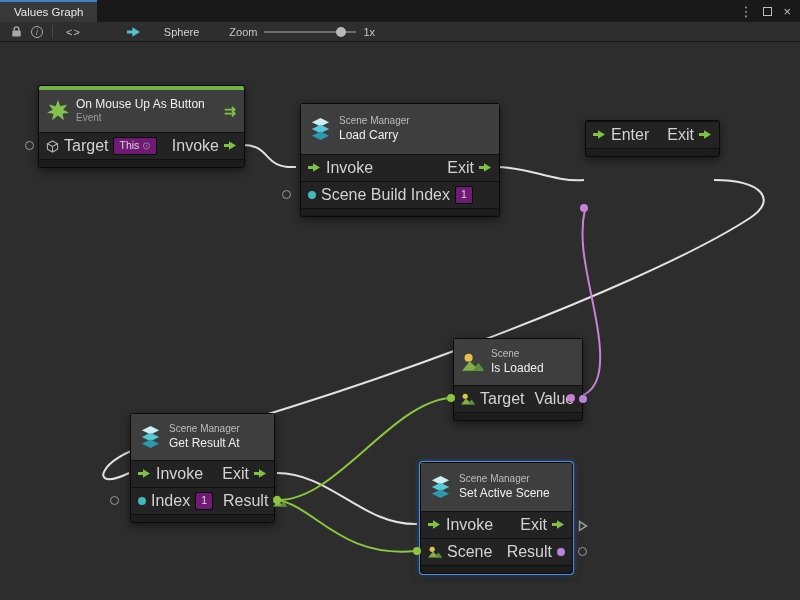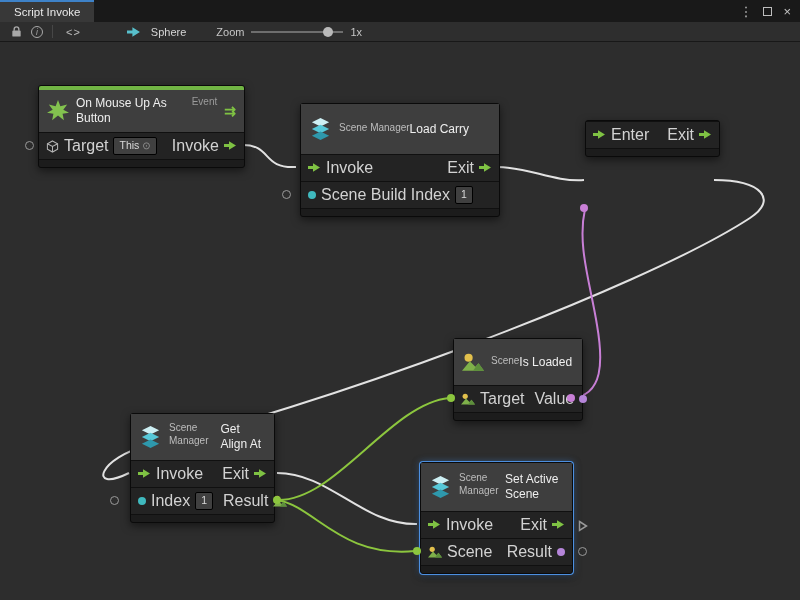--- a/index.html
+++ b/index.html
@@ -11,21 +11,21 @@
   .tab{background:#383838;padding:0 14px;display:flex;align-items:center;font-size:11.5px;color:#E8E8E8;border-top:2px solid #3E82C8}
   .tabbar-right{margin-left:auto;display:flex;align-items:center;gap:11px;padding-right:9px;color:#C4C4C4;font-size:13px}
   .win-square{width:9px;height:9px;border:1.5px solid #BDBDBD;display:inline-block}
 
   
   .toolbar{height:20px;background:#2E2E2E;border-bottom:1px solid #181818;display:flex;align-items:center;font-size:11px;color:#C6C6C6;padding:0 6px}
   .tb-icon{display:inline-flex;align-items:center;justify-content:center;margin:0 4px}
   .info-circle{width:12px;height:12px;border:1px solid #A8A8A8;border-radius:50%;font-size:8.5px;display:inline-flex;align-items:center;justify-content:center;color:#A8A8A8;font-style:italic}
   .vsep{width:1px;height:13px;background:#474747;margin:0 5px}
   .code-icon{font-size:11px;color:#BDBDBD;letter-spacing:1px;margin:0 8px}
-  .crumb{display:inline-flex;align-items:center;gap:6px;margin-left:34px;color:#D6D6D6}
+  .crumb{display:inline-flex;align-items:center;gap:19px;margin-left:34px;color:#D6D6D6}
   .zoom-wrap{display:inline-flex;align-items:center;gap:7px;margin-left:30px}
   .slider{position:relative;width:92px;height:12px;cursor:pointer}
   .slider .track{position:absolute;left:0;right:0;top:5px;height:2px;background:#6E6E6E}
   .slider .handle{position:absolute;top:1px;left:78%;width:10px;height:10px;border-radius:50%;background:#B9B9B9}
   .tb-buttons{margin-left:auto;display:flex;align-items:center;gap:1px}
   .tb-btn{padding:3px 5px;border-radius:2px;white-space:nowrap;color:#C9C9C9;cursor:default}
   .tb-btn.active{background:#585858;color:#F0F0F0}
   .tb-btn.disabled{color:#757575}
 
   
@@ -33,45 +33,45 @@
   .wires{position:absolute;left:0;top:0;z-index:1}
   .endpoint{position:absolute;width:8px;height:8px;border-radius:50%;z-index:3}
   .endpoint.green{background:#8CC63E}
   .endpoint.purple{background:#C87FD6}
 
   
   .node{position:absolute;z-index:2;background:#101010;border:1px solid #0A0A0A;border-radius:3px;box-shadow:0 3px 9px rgba(0,0,0,.5);font-size:11px;color:#CFCFCF}
   .node.selected{box-shadow:0 0 0 1px #4C8FE0,0 0 7px rgba(76,143,224,.55),0 3px 9px rgba(0,0,0,.5)}
   .node-accent{height:4px;background:#71B544;border-radius:2px 2px 0 0}
   .node-header{background:#3E3E3E;display:flex;align-items:center;gap:7px;padding:0 8px}
-  .hdr-text{display:flex;flex-direction:row;justify-content:center;line-height:1.25}
+  .hdr-text{display:flex;flex-direction:column;justify-content:center;line-height:1.25}
   .cat{font-size:10px;color:#BDBDBD}
   .title{font-size:12px;color:#EFEFEF}
   .subtitle{font-size:10px;color:#9B9B9B}
   .coroutine{margin-left:auto;color:#7FC243;font-size:14px;font-weight:bold}
   .node-row{height:26px;background:#232323;margin-top:1px;display:flex;align-items:center;padding:0 7px;gap:5px}
   .node-footer{height:7px;background:#1C1C1C;margin-top:1px;border-radius:0 0 2px 2px}
   .spacer{flex:1}
   .plabel{color:#D2D2D2;font-size:16px}
-  .chip{background:#404040;border:1px solid #000;border-radius:2px;padding:1px 5px;font-size:10.5px;color:#DADADA;display:inline-flex;align-items:flex-start;gap:3px;line-height:1.3}
+  .chip{background:#701a75;border:1px solid #000;border-radius:2px;padding:1px 5px;font-size:10.5px;color:#DADADA;display:inline-flex;align-items:flex-start;gap:3px;line-height:1.3}
   .picker-glyph{color:#8F8F8F;font-size:10px}
   .dot{width:8px;height:8px;border-radius:50%;display:inline-block;flex:none}
   .dot.teal{background:#3FB9BE}
   .dot.purple{background:#B585D9}
   .flow-arrow{flex:none}
   .port-circle{position:absolute;width:9px;height:9px;border:1.5px solid #9A9A9A;border-radius:50%;z-index:2;background:transparent}
   .port-tri{position:absolute;z-index:2}
   .micon{flex:none;display:inline-flex}
 </style>
 </head>
 <body>
 
 <div class="tabbar">
   <div class="tab">
-    <span>Script Invoke</span>
+    <span>Values Graph</span>
   </div>
   <div class="tabbar-right">
     <span>⋮</span>
     <span class="win-square"></span>
     <span>×</span>
   </div>
 </div>
 
 <div class="toolbar">
   <span class="tb-icon">
@@ -258,21 +258,21 @@
     <div class="node-header" style="height:46px">
       <span class="micon">
         <svg width="23" height="24" viewBox="0 0 24 25">
             <path d="M12 1 L21 5.5 12 10 3 5.5Z" fill="#CDEFF3"></path>
             <path d="M12 8 L21 12.5 12 17 3 12.5Z" fill="#56C8D8"></path>
             <path d="M12 15 L21 19.5 12 24 3 19.5Z" fill="#2E98AC"></path>
           </svg>
       </span>
       <span class="hdr-text">
         <span class="cat">Scene Manager</span>
-        <span class="title">Get Align At</span>
+        <span class="title">Get Result At</span>
       </span>
     </div>
     <div class="node-row">
       <span class="flow-arrow">
         <svg width="13" height="11" viewBox="0 0 13 11">
             <path d="M0 4H5V1.2L12 5.5 5 9.8V7H0z" fill="#7FC243"></path>
           </svg>
       </span>
       <span class="plabel">Invoke</span>
       <span class="spacer"></span>

